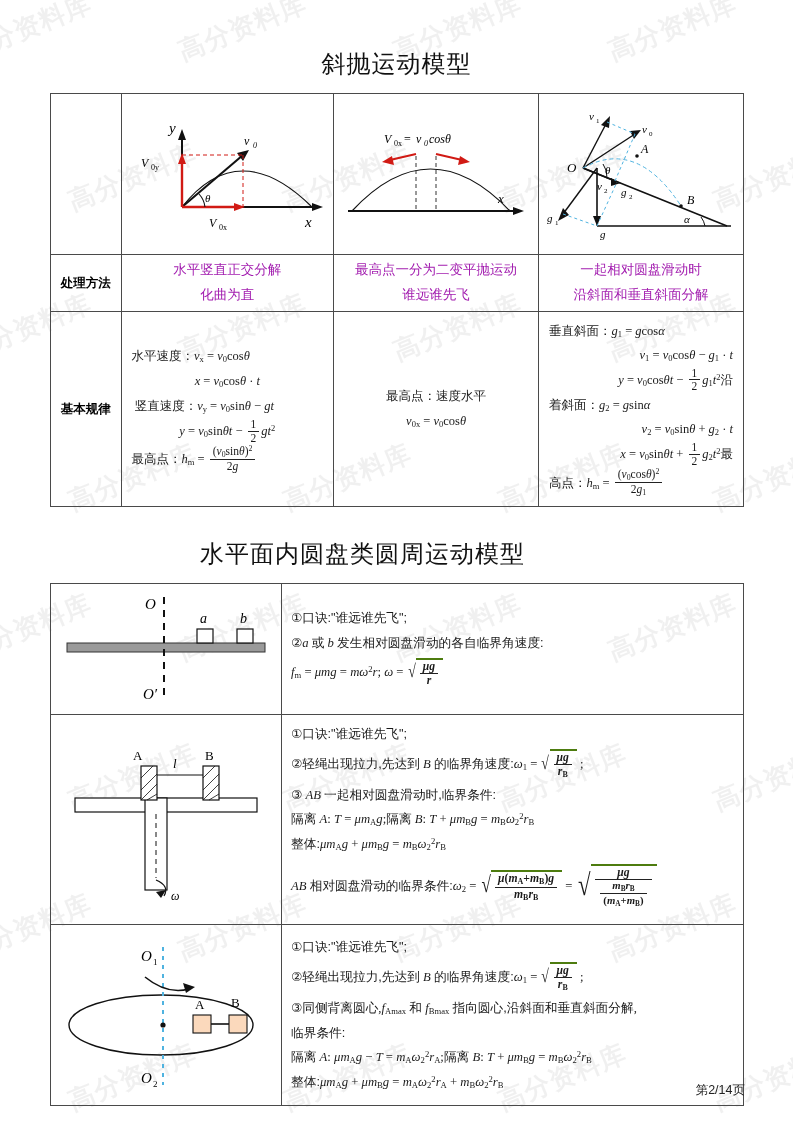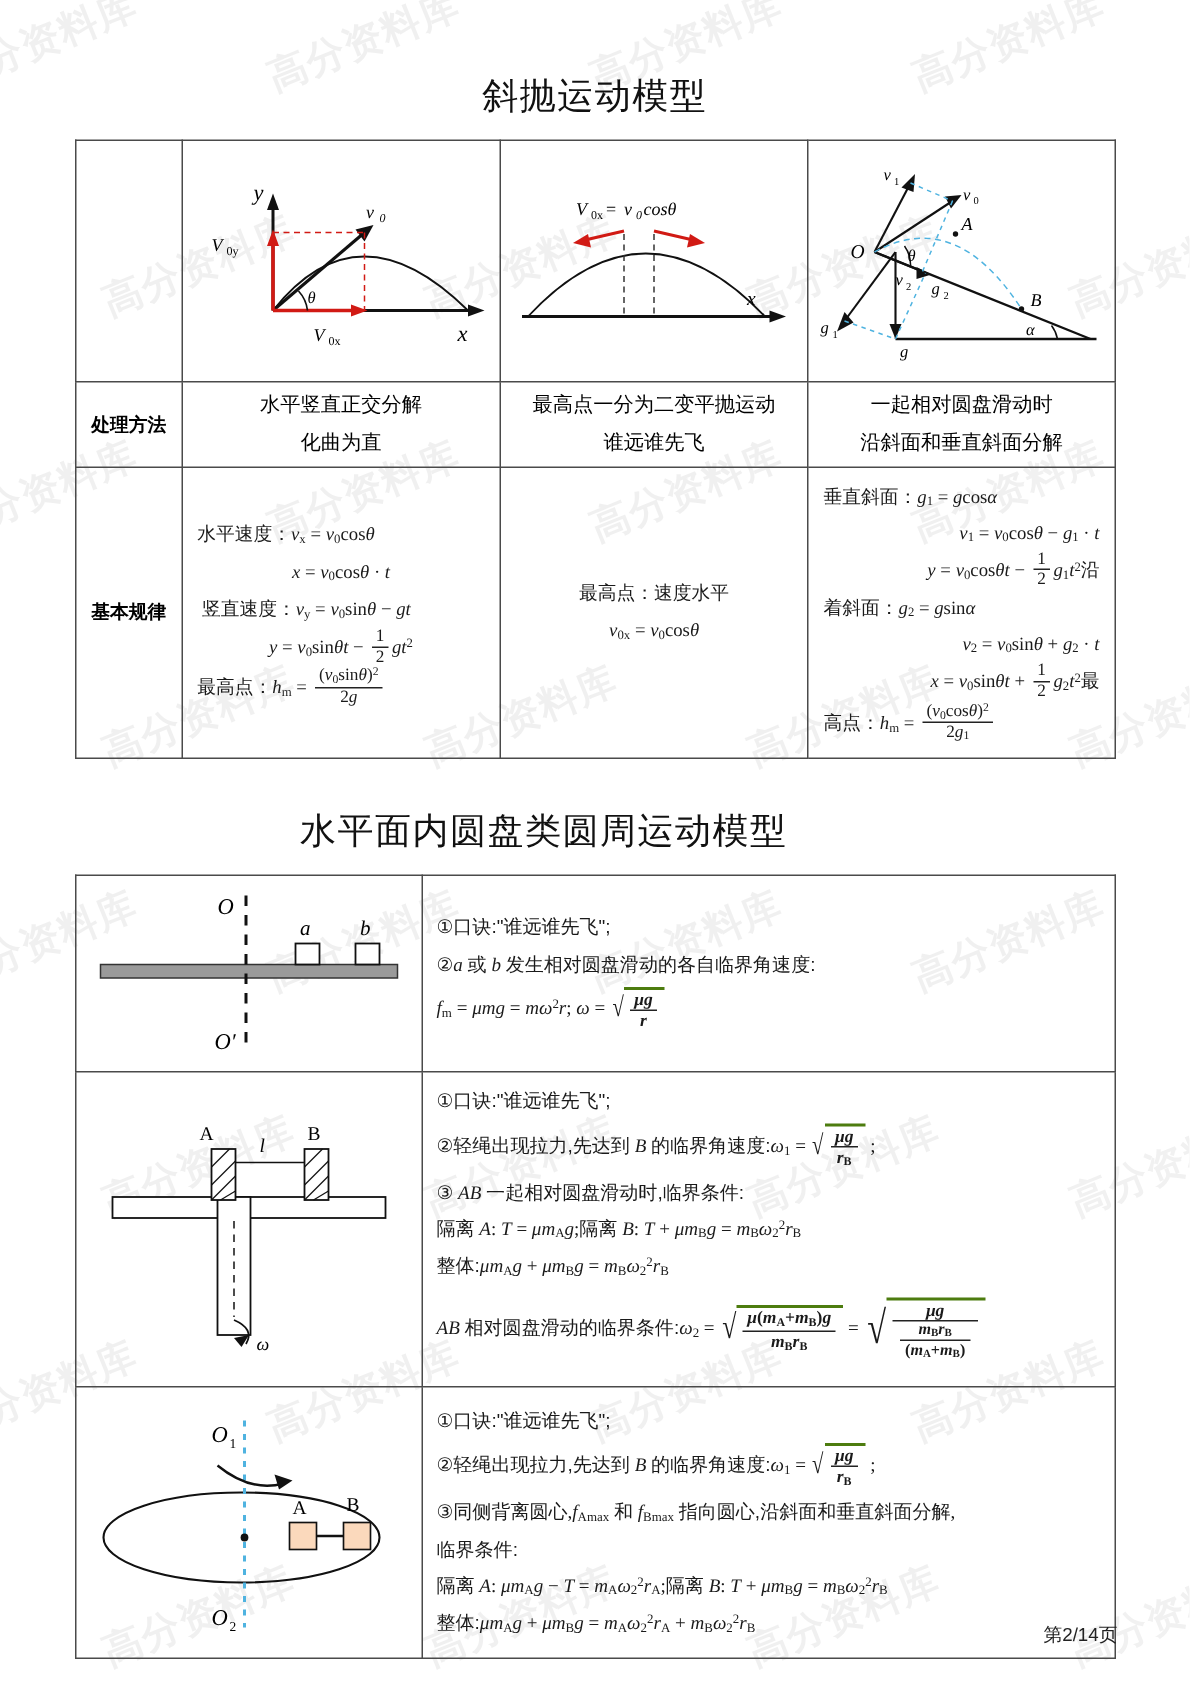--- a/index.html
+++ b/index.html
@@ -32,21 +32,21 @@
   table{border-collapse:collapse;position:absolute;}
   td{border:1px solid #4a4a4a;vertical-align:middle;}
   #tbl1{left:50px;top:93px;width:694px;}
   #tbl2{left:50px;top:583px;width:694px;}
 
   .lbl{
     font-family:"Liberation Sans","DejaVu Sans",sans-serif;
     font-weight:700;font-size:12.5px;text-align:center;color:#000;
     width:70px;
   }
-  .midtxt{text-align:center;font-size:13.5px;line-height:1.85;color:#000000;}
+  .midtxt{text-align:center;font-size:13.5px;line-height:1.85;color:#a21caf;}
   .diagcell{padding:4px 2px;text-align:center;}
   .formula-cell{padding:8px 10px;font-size:12.5px;line-height:2.0;}
   .fml{display:block;white-space:nowrap;}
   .fml.r{text-align:right;}
   .fml.c{text-align:center;}
   .txtcell{padding:7px 9px 8px 9px;font-size:12.7px;line-height:1.95;}
   .txtcell .ln{display:block;white-space:nowrap;}
 
   
   i,.it{font-style:italic;font-family:"Liberation Serif","DejaVu Serif",serif;}

